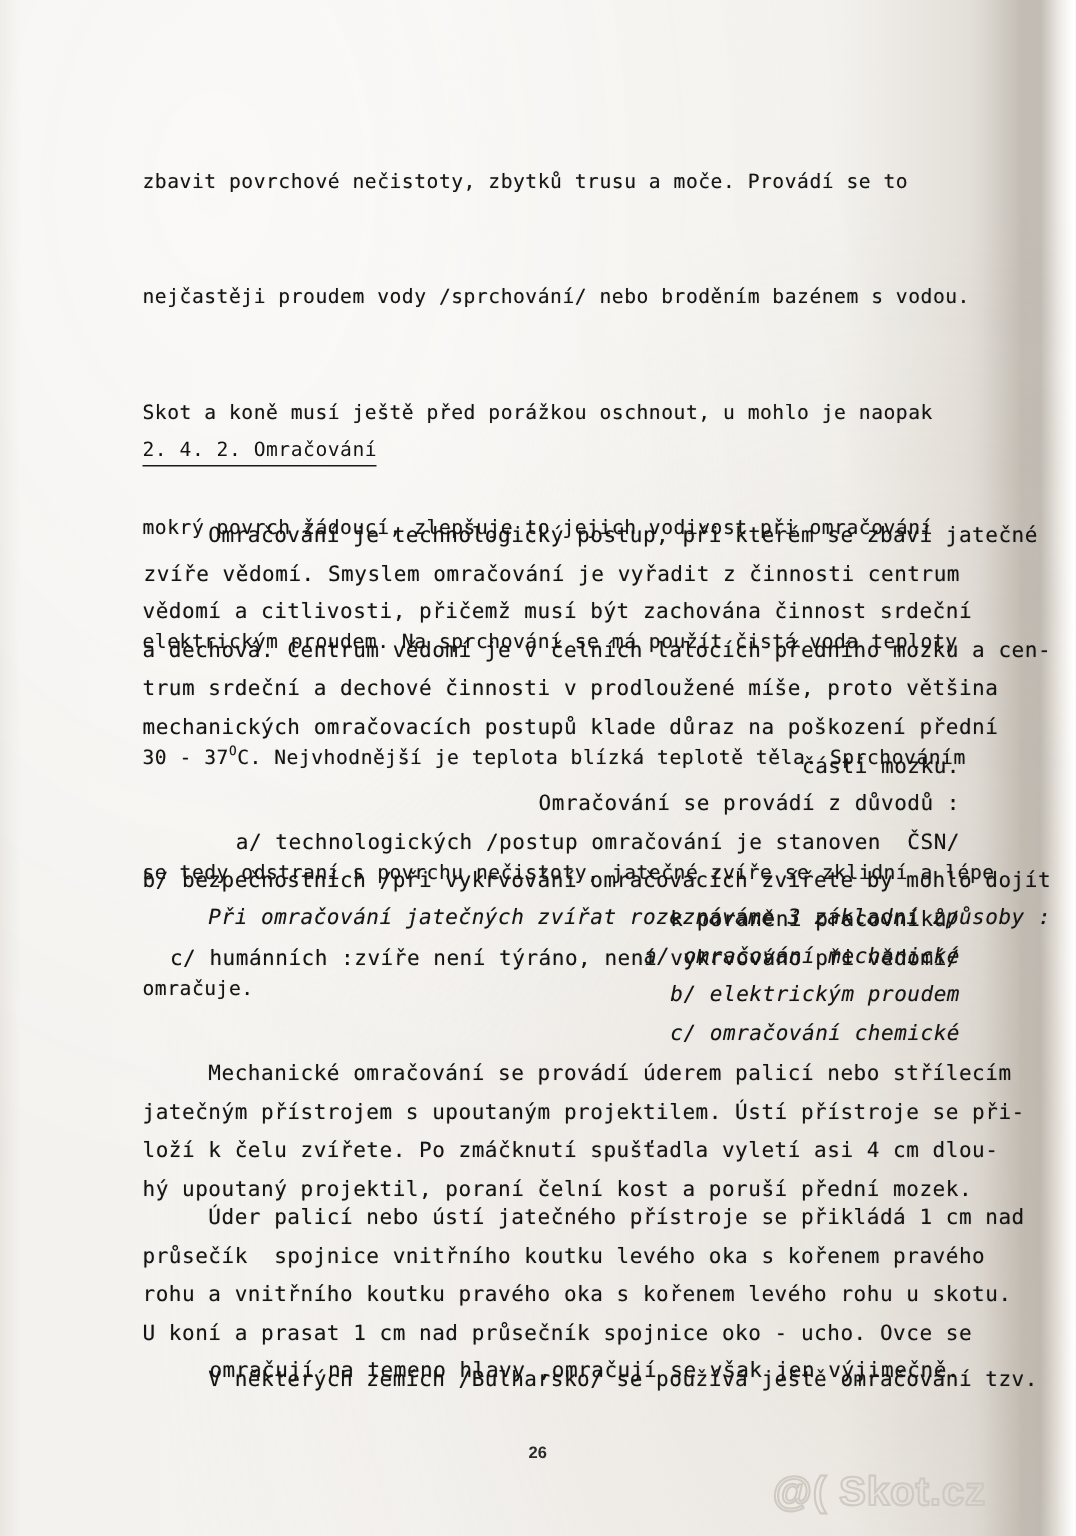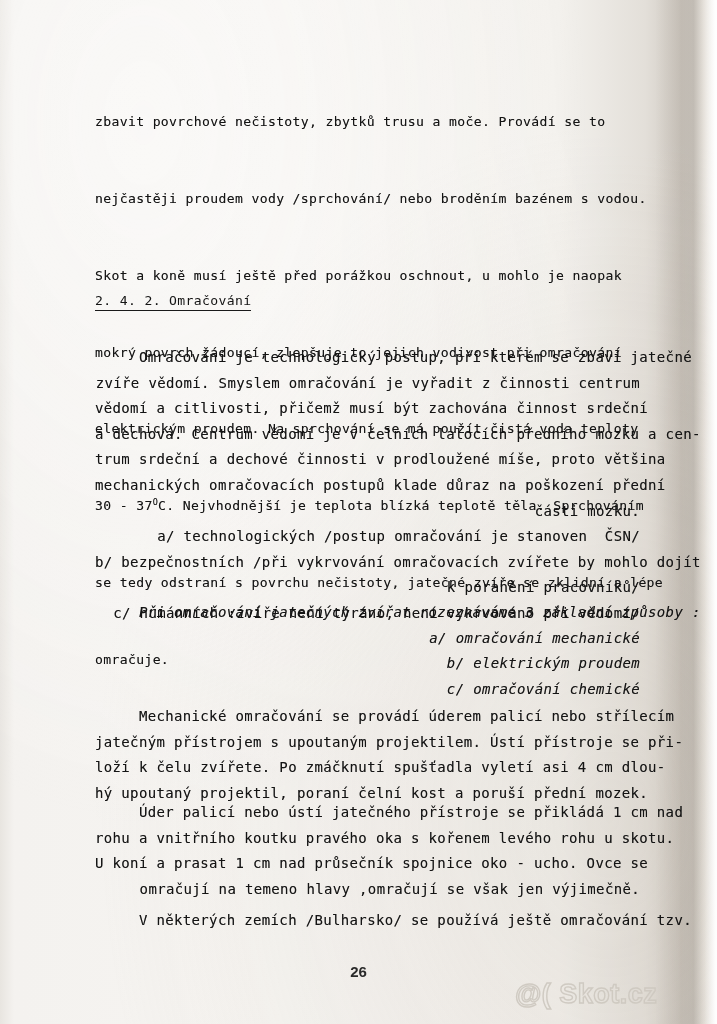--- a/index.html
+++ b/index.html
@@ -114,21 +114,21 @@
     line-height: 0;
   }
 
   .page-number {
     position: absolute;
     left: 0;
     right: 0;
     top: 963px;
     text-align: center;
     font-family: "Liberation Sans", sans-serif;
-    font-size: 15px;
+    font-size: 11px;
     font-weight: 700;
     color: #2a2a2a;
     z-index: 3;
   }
 
   .watermark {
     position: absolute;
     left: 515px;
     top: 979px;
     z-index: 4;
@@ -165,20 +165,21 @@
   </div>
 
   <div class="block blk-2">
     <span class="ln">     Omračování je technologický postup, při kterém se zbaví jatečné</span>
     <span class="ln">zvíře vědomí. Smyslem omračování je vyřadit z činnosti centrum</span>
     <span class="ln">vědomí a citlivosti, přičemž musí být zachována činnost srdeční</span>
     <span class="ln">a dechová. Centrum vědomí je v čelních lalocích předního mozku a cen-</span>
     <span class="ln">trum srdeční a dechové činnosti v prodloužené míše, proto většina</span>
     <span class="ln">mechanických omračovacích postupů klade důraz na poškození přední</span>
     <span class="ln">části mozku.</span>
+    <span class="ln">     Omračování se provádí z důvodů :</span>
     <span class="ln">a/ technologických /postup omračování je stanoven  ČSN/</span>
     <span class="ln">b/ bezpečnostních /při vykrvování omračovacích zvířete by mohlo dojít</span>
     <span class="ln">   k poranění pracovníků/</span>
     <span class="ln">c/ humánních :zvíře není týráno, není vykrvováno při vědomí/</span>
   </div>
 
   <div class="block blk-3">
     <span class="ln">     Při omračování jatečných zvířat rozeznáváme 3 základní způsoby :</span>
     <span class="ln">a/ omračování mechanické</span>
     <span class="ln">b/ elektrickým proudem</span>
@@ -187,20 +188,21 @@
 
   <div class="block blk-4">
     <span class="ln">     Mechanické omračování se provádí úderem palicí nebo střílecím</span>
     <span class="ln">jatečným přístrojem s upoutaným projektilem. Ústí přístroje se při-</span>
     <span class="ln">loží k čelu zvířete. Po zmáčknutí spušťadla vyletí asi 4 cm dlou-</span>
     <span class="ln">hý upoutaný projektil, poraní čelní kost a poruší přední mozek.</span>
   </div>
 
   <div class="block blk-5">
     <span class="ln">     Úder palicí nebo ústí jatečného přístroje se přikládá 1 cm nad</span>
+    <span class="ln">průsečík  spojnice vnitřního koutku levého oka s kořenem pravého</span>
     <span class="ln">rohu a vnitřního koutku pravého oka s kořenem levého rohu u skotu.</span>
     <span class="ln">U koní a prasat 1 cm nad průsečník spojnice oko - ucho. Ovce se</span>
     <span class="ln">omračují na temeno hlavy ,omračují se však jen výjimečně.</span>
   </div>
 
   <div class="block blk-6">
     <span class="ln">     V některých zemích /Bulharsko/ se používá ještě omračování tzv.</span>
   </div>
 
   <div class="page-number">26</div>

